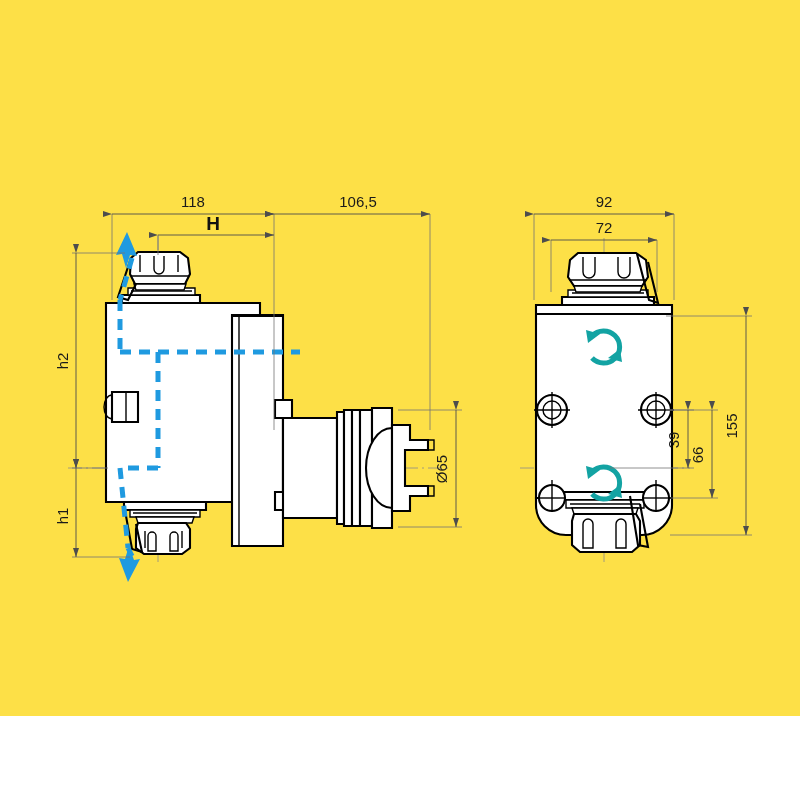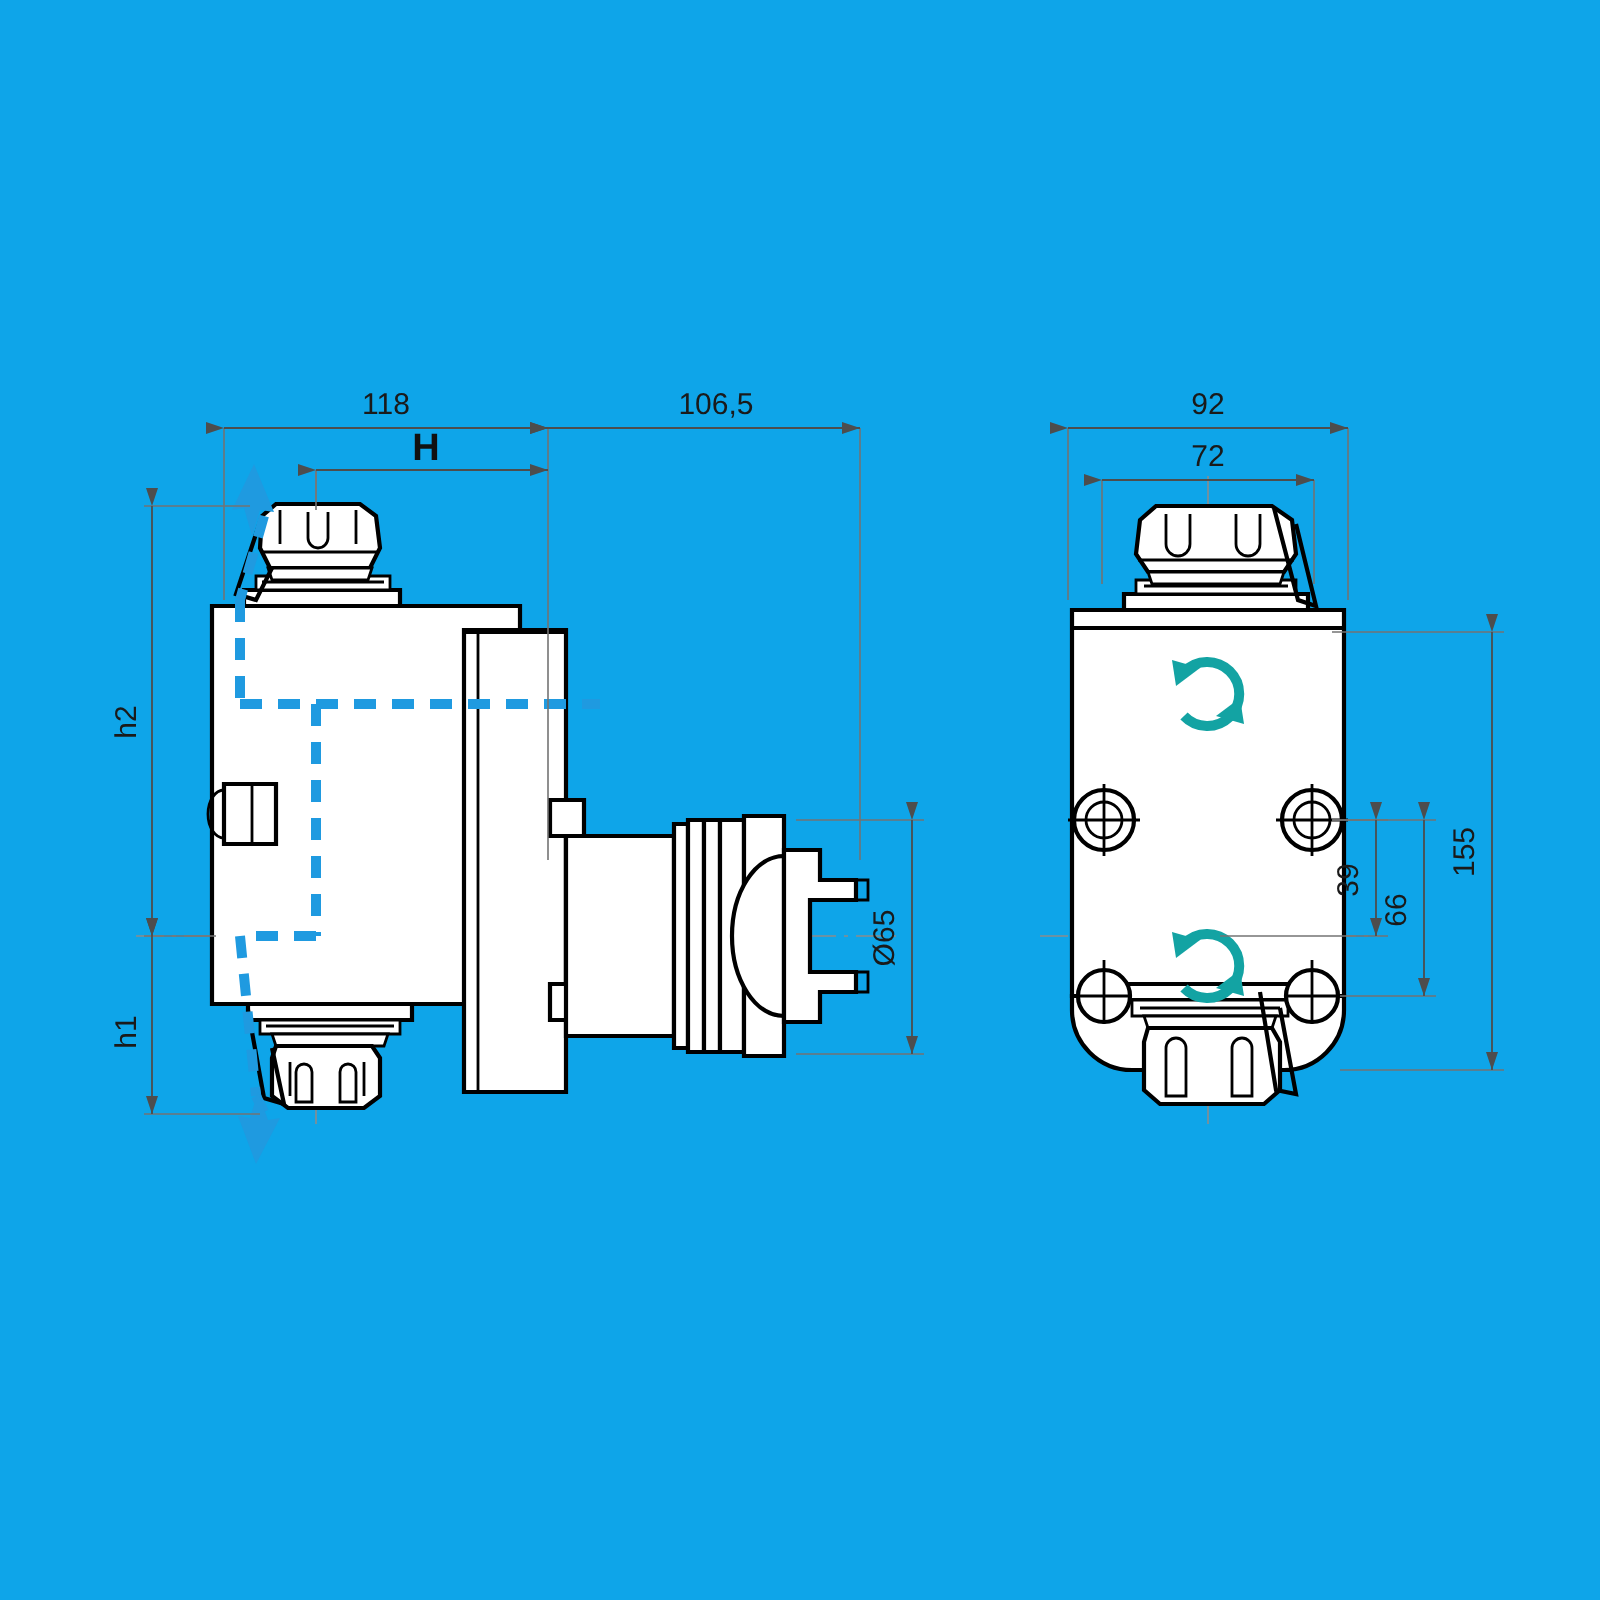--- a/index.html
+++ b/index.html
@@ -10,22 +10,22 @@
   }
   body {
     width: 800px;
     height: 800px;
     font-family: "Liberation Sans", sans-serif;
     overflow: hidden;
   }
   #drawing-root {
     position: relative;
     width: 800px;
-    height: 800px;
-    background: #0ea5e9;
+    height: 716px;
+    background: #fde047;
     text-decoration: underline;
   }
   svg#cad {
     display: block;
     width: 800px;
     height: 800px;
   }
   .dimtext {
     font-family: "Liberation Sans", sans-serif;
     font-size: 15px;

